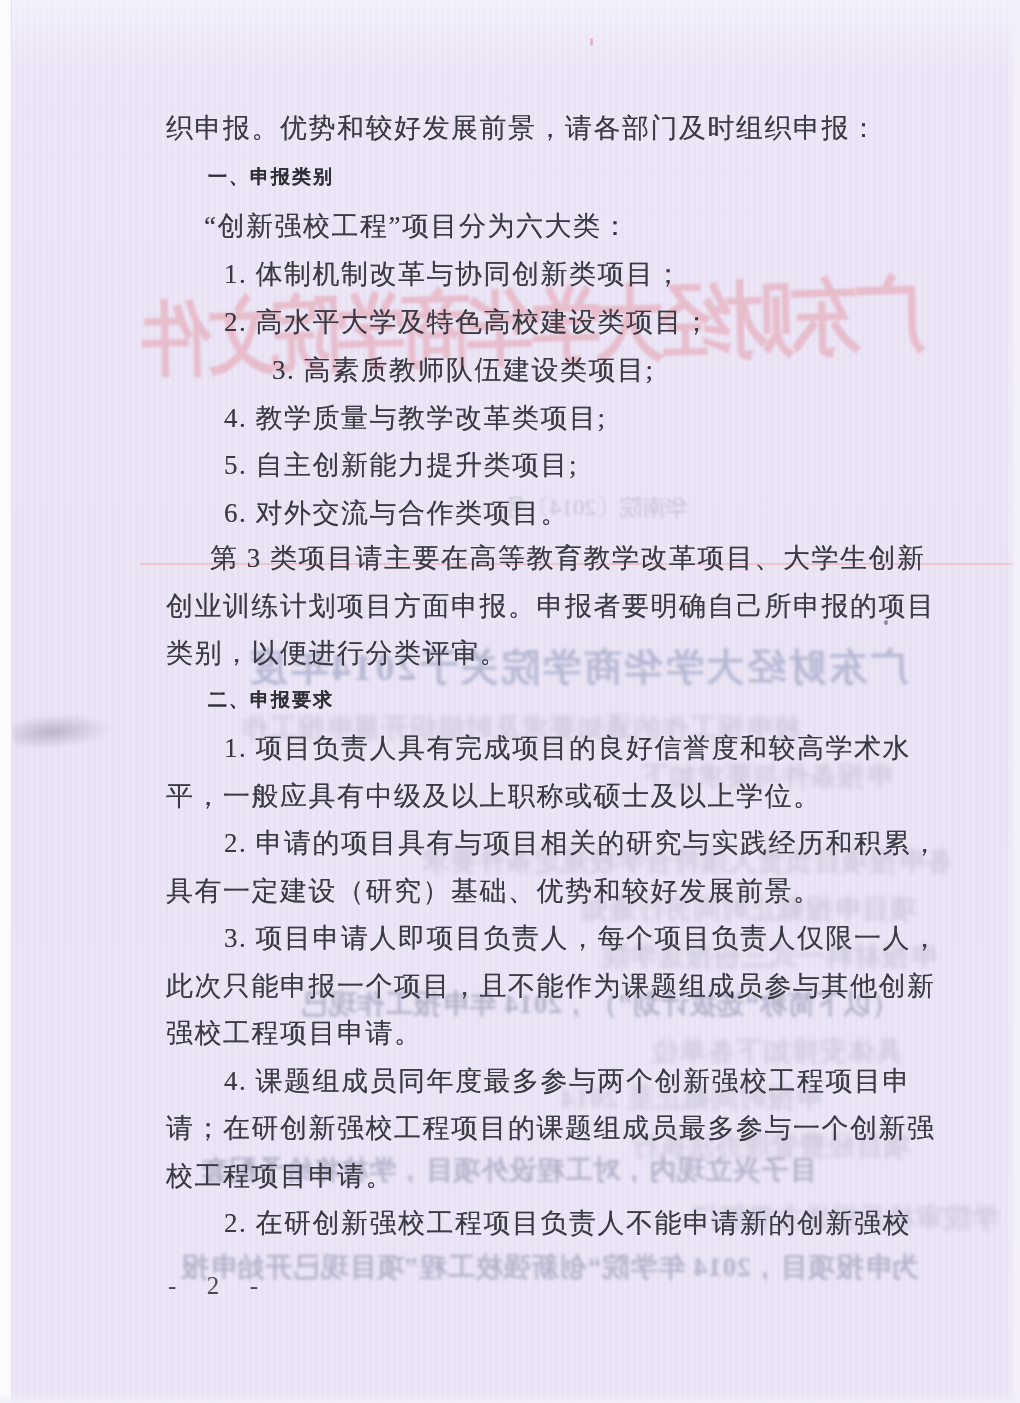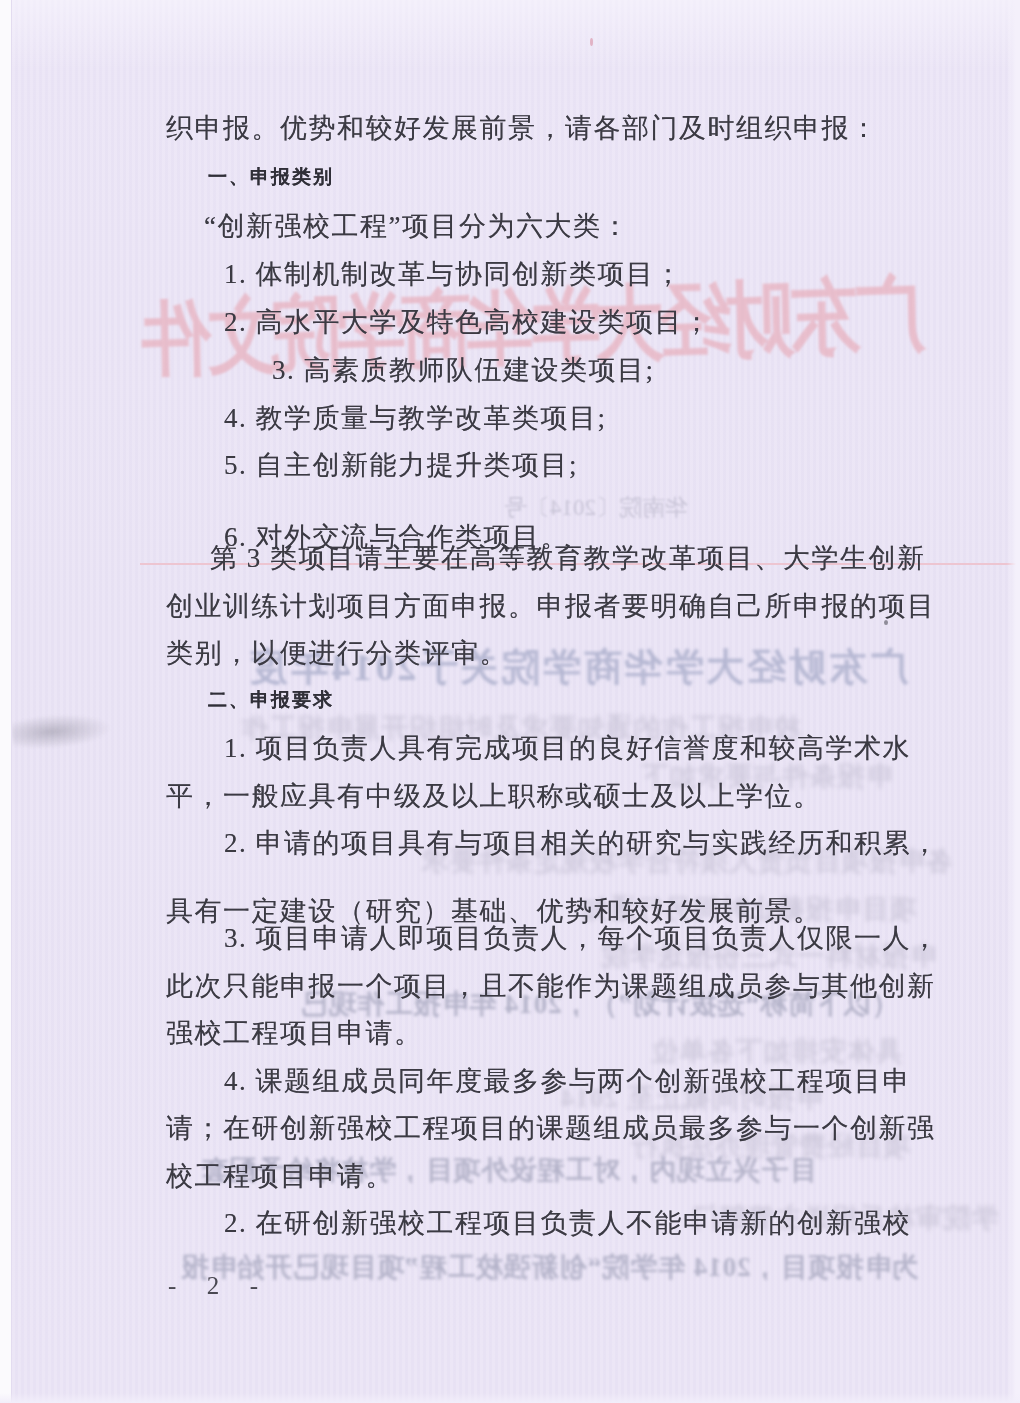--- a/index.html
+++ b/index.html
@@ -114,29 +114,29 @@
 
   <div id="text-layer">
       <div class="line" style="left: 166px; top: 111px;">织申报。优势和较好发展前景，请各部门及时组织申报：</div>
       <div class="line heading" style="left: 208px; top: 160px;">一、申报类别</div>
       <div class="line" style="left: 204px; top: 209px;">“创新强校工程”项目分为六大类：</div>
       <div class="line" style="left: 224px; top: 257px;">1. 体制机制改革与协同创新类项目；</div>
       <div class="line" style="left: 224px; top: 305px;">2. 高水平大学及特色高校建设类项目；</div>
       <div class="line" style="left: 224px; top: 353px; margin-left: 48px;">3. 高素质教师队伍建设类项目;</div>
       <div class="line" style="left: 224px; top: 401px;">4. 教学质量与教学改革类项目;</div>
       <div class="line" style="left: 224px; top: 448px;">5. 自主创新能力提升类项目;</div>
-      <div class="line" style="left: 224px; top: 496px; margin-top: 24px;">6. 对外交流与合作类项目。</div>
+      <div class="line" style="left: 224px; top: 496px;">6. 对外交流与合作类项目。</div>
       <div class="line" style="left: 210px; top: 541px;">第 3 类项目请主要在高等教育教学改革项目、大学生创新</div>
       <div class="line" style="left: 166px; top: 589px;">创业训练计划项目方面申报。申报者要明确自己所申报的项目</div>
       <div class="line" style="left: 166px; top: 636px;">类别，以便进行分类评审。</div>
       <div class="line heading" style="left: 208px; top: 683px;">二、申报要求</div>
       <div class="line" style="left: 224px; top: 731px;">1. 项目负责人具有完成项目的良好信誉度和较高学术水</div>
       <div class="line" style="left: 166px; top: 779px;">平，一般应具有中级及以上职称或硕士及以上学位。</div>
       <div class="line" style="left: 224px; top: 826px;">2. 申请的项目具有与项目相关的研究与实践经历和积累，</div>
-      <div class="line" style="left: 166px; top: 874px; margin-top: 20px;">具有一定建设（研究）基础、优势和较好发展前景。</div>
+      <div class="line" style="left: 166px; top: 874px;">具有一定建设（研究）基础、优势和较好发展前景。</div>
       <div class="line" style="left: 224px; top: 921px;">3. 项目申请人即项目负责人，每个项目负责人仅限一人，</div>
       <div class="line" style="left: 166px; top: 969px;">此次只能申报一个项目，且不能作为课题组成员参与其他创新</div>
       <div class="line" style="left: 166px; top: 1016px;">强校工程项目申请。</div>
       <div class="line" style="left: 224px; top: 1064px;">4. 课题组成员同年度最多参与两个创新强校工程项目申</div>
       <div class="line" style="left: 166px; top: 1111px;">请；在研创新强校工程项目的课题组成员最多参与一个创新强</div>
       <div class="line" style="left: 166px; top: 1159px;">校工程项目申请。</div>
       <div class="line" style="left: 224px; top: 1206px;">2. 在研创新强校工程项目负责人不能申请新的创新强校</div>
     </div>
 
   <div class="page-number">-  2  -</div>

